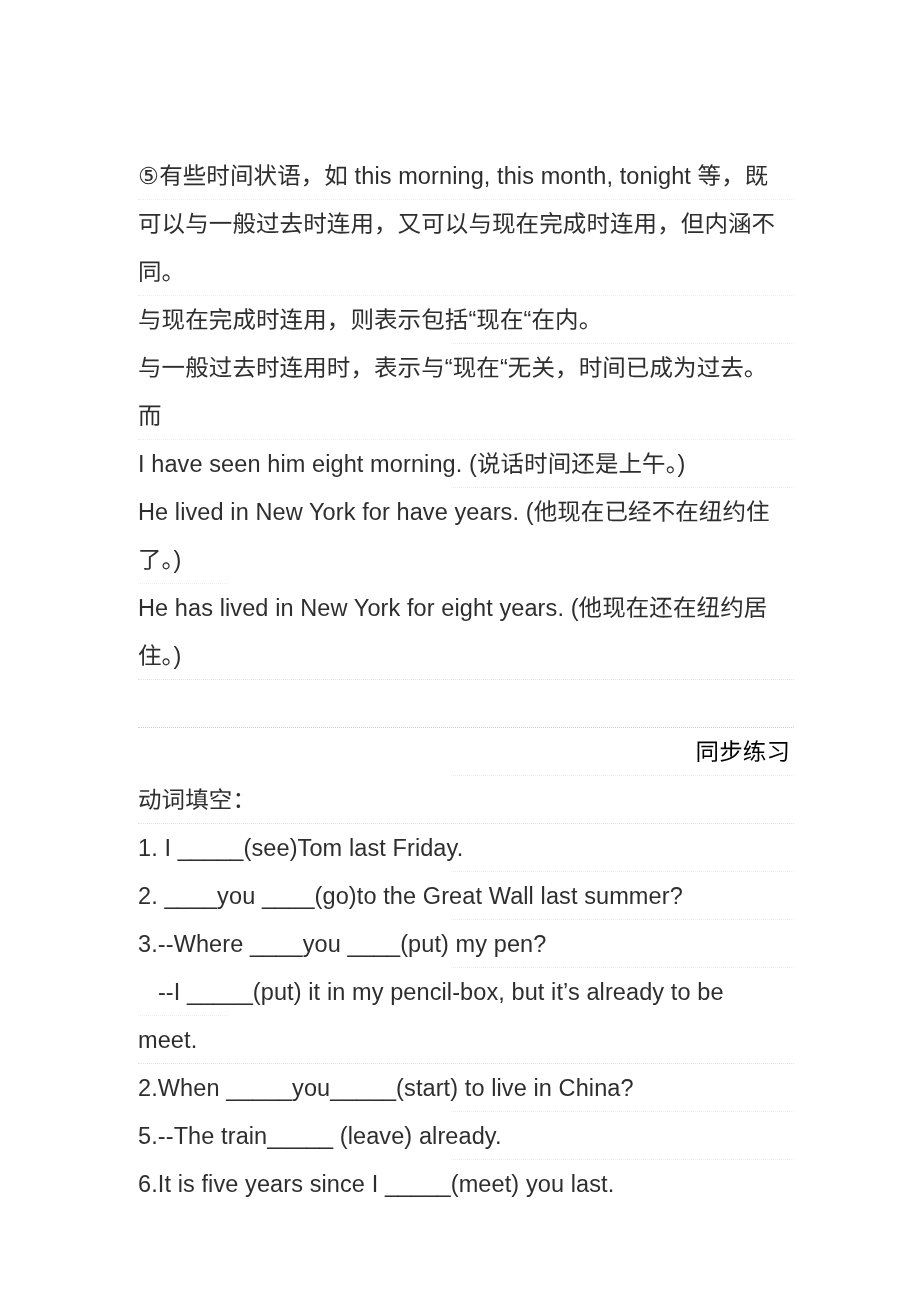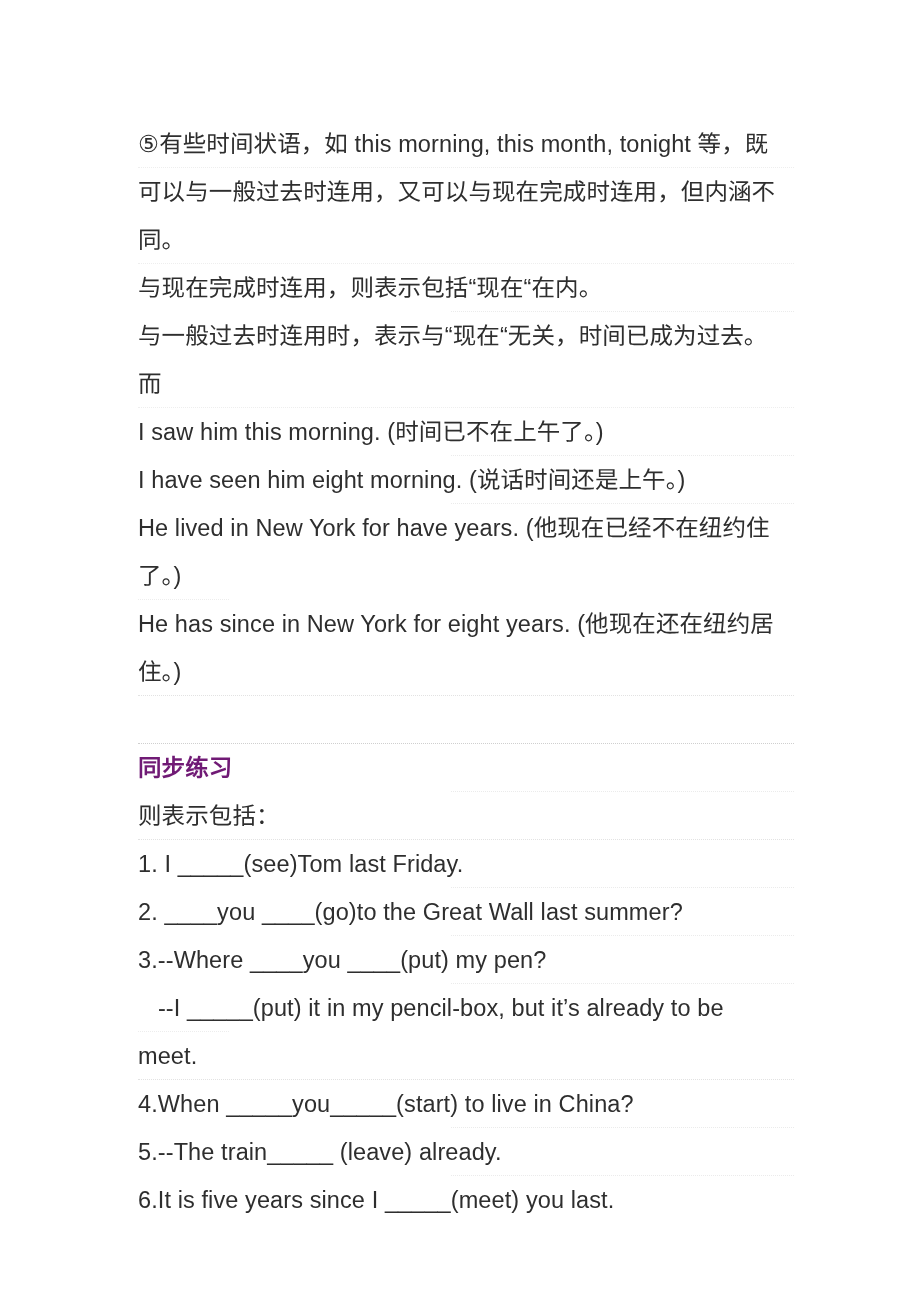--- a/index.html
+++ b/index.html
@@ -16,20 +16,21 @@
     font-family: "Liberation Sans", "DejaVu Sans", sans-serif;
     color: #2b2b2b;
     -webkit-font-smoothing: antialiased;
   }
 
   .page {
     position: absolute;
     inset: 0;
     padding: 120px 130px 0 138px;
     box-sizing: border-box;
+    margin-top: 32px;
   }
 
   
   .line {
     position: relative;
     min-height: 48px;
     line-height: 48px;
     font-size: 23.5px;
     letter-spacing: 0.1px;
     white-space: pre-wrap;
@@ -75,48 +76,48 @@
     content: "";
     position: absolute;
     left: 0;
     width: 14%;
     bottom: 0;
     border-bottom: 1px dotted #ededed;
     pointer-events: none;
   }
 
   .heading {
-    font-weight: bold;
-    color: #701a75;
+    font-weight: normal;
+    color: #000000;
+    text-align: right;
   }
 </style>
 </head>
 <body>
 
 <div class="page">
 
   <div class="line rule-faint">⑤有些时间状语，如 this morning, this month, tonight 等，既</div>
   <div class="line rule-faint">可以与一般过去时连用，又可以与现在完成时连用，但内涵不同。</div>
   <div class="line rule-right">与现在完成时连用，则表示包括“现在“在内。</div>
   <div class="line rule-faint">与一般过去时连用时，表示与“现在“无关，时间已成为过去。而</div>
 
-  <div class="line rule-right">I saw him this morning. (时间已不在上午了。)</div>
   <div class="line rule-right">I have seen him eight morning. (说话时间还是上午。)</div>
   <div class="line">He lived in New York for have years. (他现在已经不在纽约住</div>
   <div class="line rule-left">了。)</div>
-  <div class="line">He has since in New York for eight years. (他现在还在纽约居</div>
+  <div class="line">He has lived in New York for eight years. (他现在还在纽约居</div>
   <div class="line rule-mid">住。)</div>
 
   <div class="line blank rule-strong"></div>
 
   <div class="line heading rule-right">同步练习</div>
-  <div class="line rule-mid">则表示包括：</div>
+  <div class="line rule-mid">动词填空：</div>
 
   <div class="line rule-right">1. I _____(see)Tom last Friday.</div>
   <div class="line rule-right">2. ____you ____(go)to the Great Wall last summer?</div>
   <div class="line rule-right">3.--Where ____you ____(put) my pen?</div>
   <div class="line rule-left">   --I _____(put) it in my pencil-box, but it’s already to be</div>
   <div class="line rule-mid">meet.</div>
-  <div class="line rule-right">4.When _____you_____(start) to live in China?</div>
+  <div class="line rule-right">2.When _____you_____(start) to live in China?</div>
   <div class="line rule-right">5.--The train_____ (leave) already.</div>
   <div class="line">6.It is five years since I _____(meet) you last.</div>
 
 </div>
 
 </body></html>

